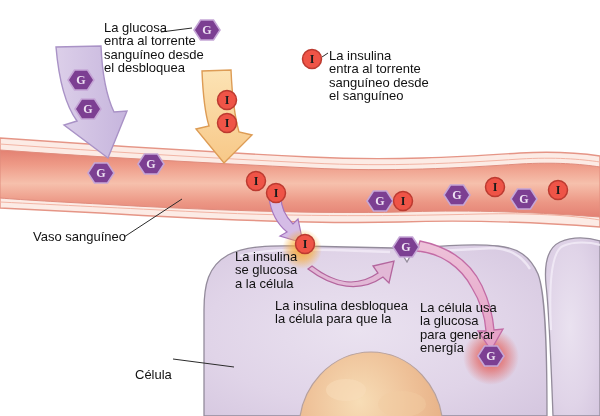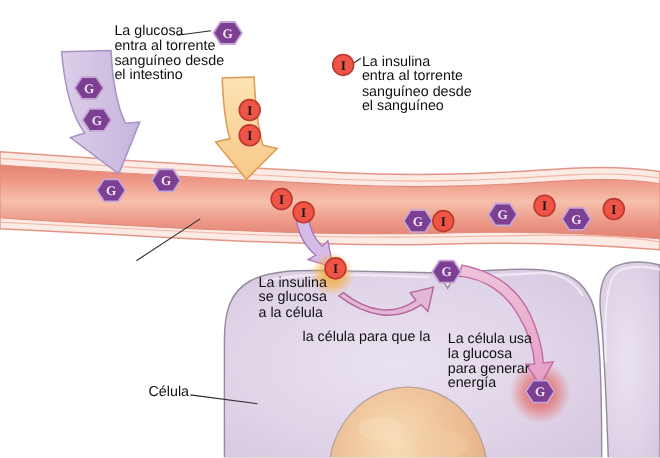--- a/index.html
+++ b/index.html
@@ -183,45 +183,49 @@
   <line x1="161" y1="32" x2="192" y2="28" class="leader"></line>
   <line x1="322" y1="57" x2="328" y2="53" class="leader"></line>
   <line x1="124" y1="237" x2="182" y2="199" class="leader"></line>
   <line x1="173" y1="359" x2="234" y2="367" class="leader"></line>
 </svg>
 
 <div class="lbl" style="left:104px;top:21px">
   <div>La glucosa</div>
   <div>entra al torrente</div>
   <div>sanguíneo desde</div>
-  <div>el intestino</div>
+  <div>el desbloquea</div>
 </div>
 
 <div class="lbl" style="left:329px;top:49px">
   <div>La insulina</div>
   <div>entra al torrente</div>
   <div>sanguíneo desde</div>
   <div>el sanguíneo</div>
 </div>
 
-
-<div class="lbl" style="left:135px;top:349px">
+<div class="lbl" style="left:33px;top:230px">
+  <div>Vaso sanguíneo</div>
+</div>
+
+<div class="lbl" style="left:135px;top:368px">
   <div>Célula</div>
 </div>
 
 <div class="lbl" style="left:235px;top:250px">
   <div>La insulina</div>
   <div>se glucosa</div>
   <div>a la célula</div>
 </div>
 
 <div class="lbl" style="left:275px;top:299px">
+  <div>La insulina desbloquea</div>
   <div>la célula para que la</div>
 </div>
 
-<div class="lbl" style="left:407px;top:301px">
+<div class="lbl" style="left:420px;top:301px">
   <div>La célula usa</div>
   <div>la glucosa</div>
   <div>para generar</div>
   <div>energía</div>
 </div>
 
 </div>
 
 </body></html>

